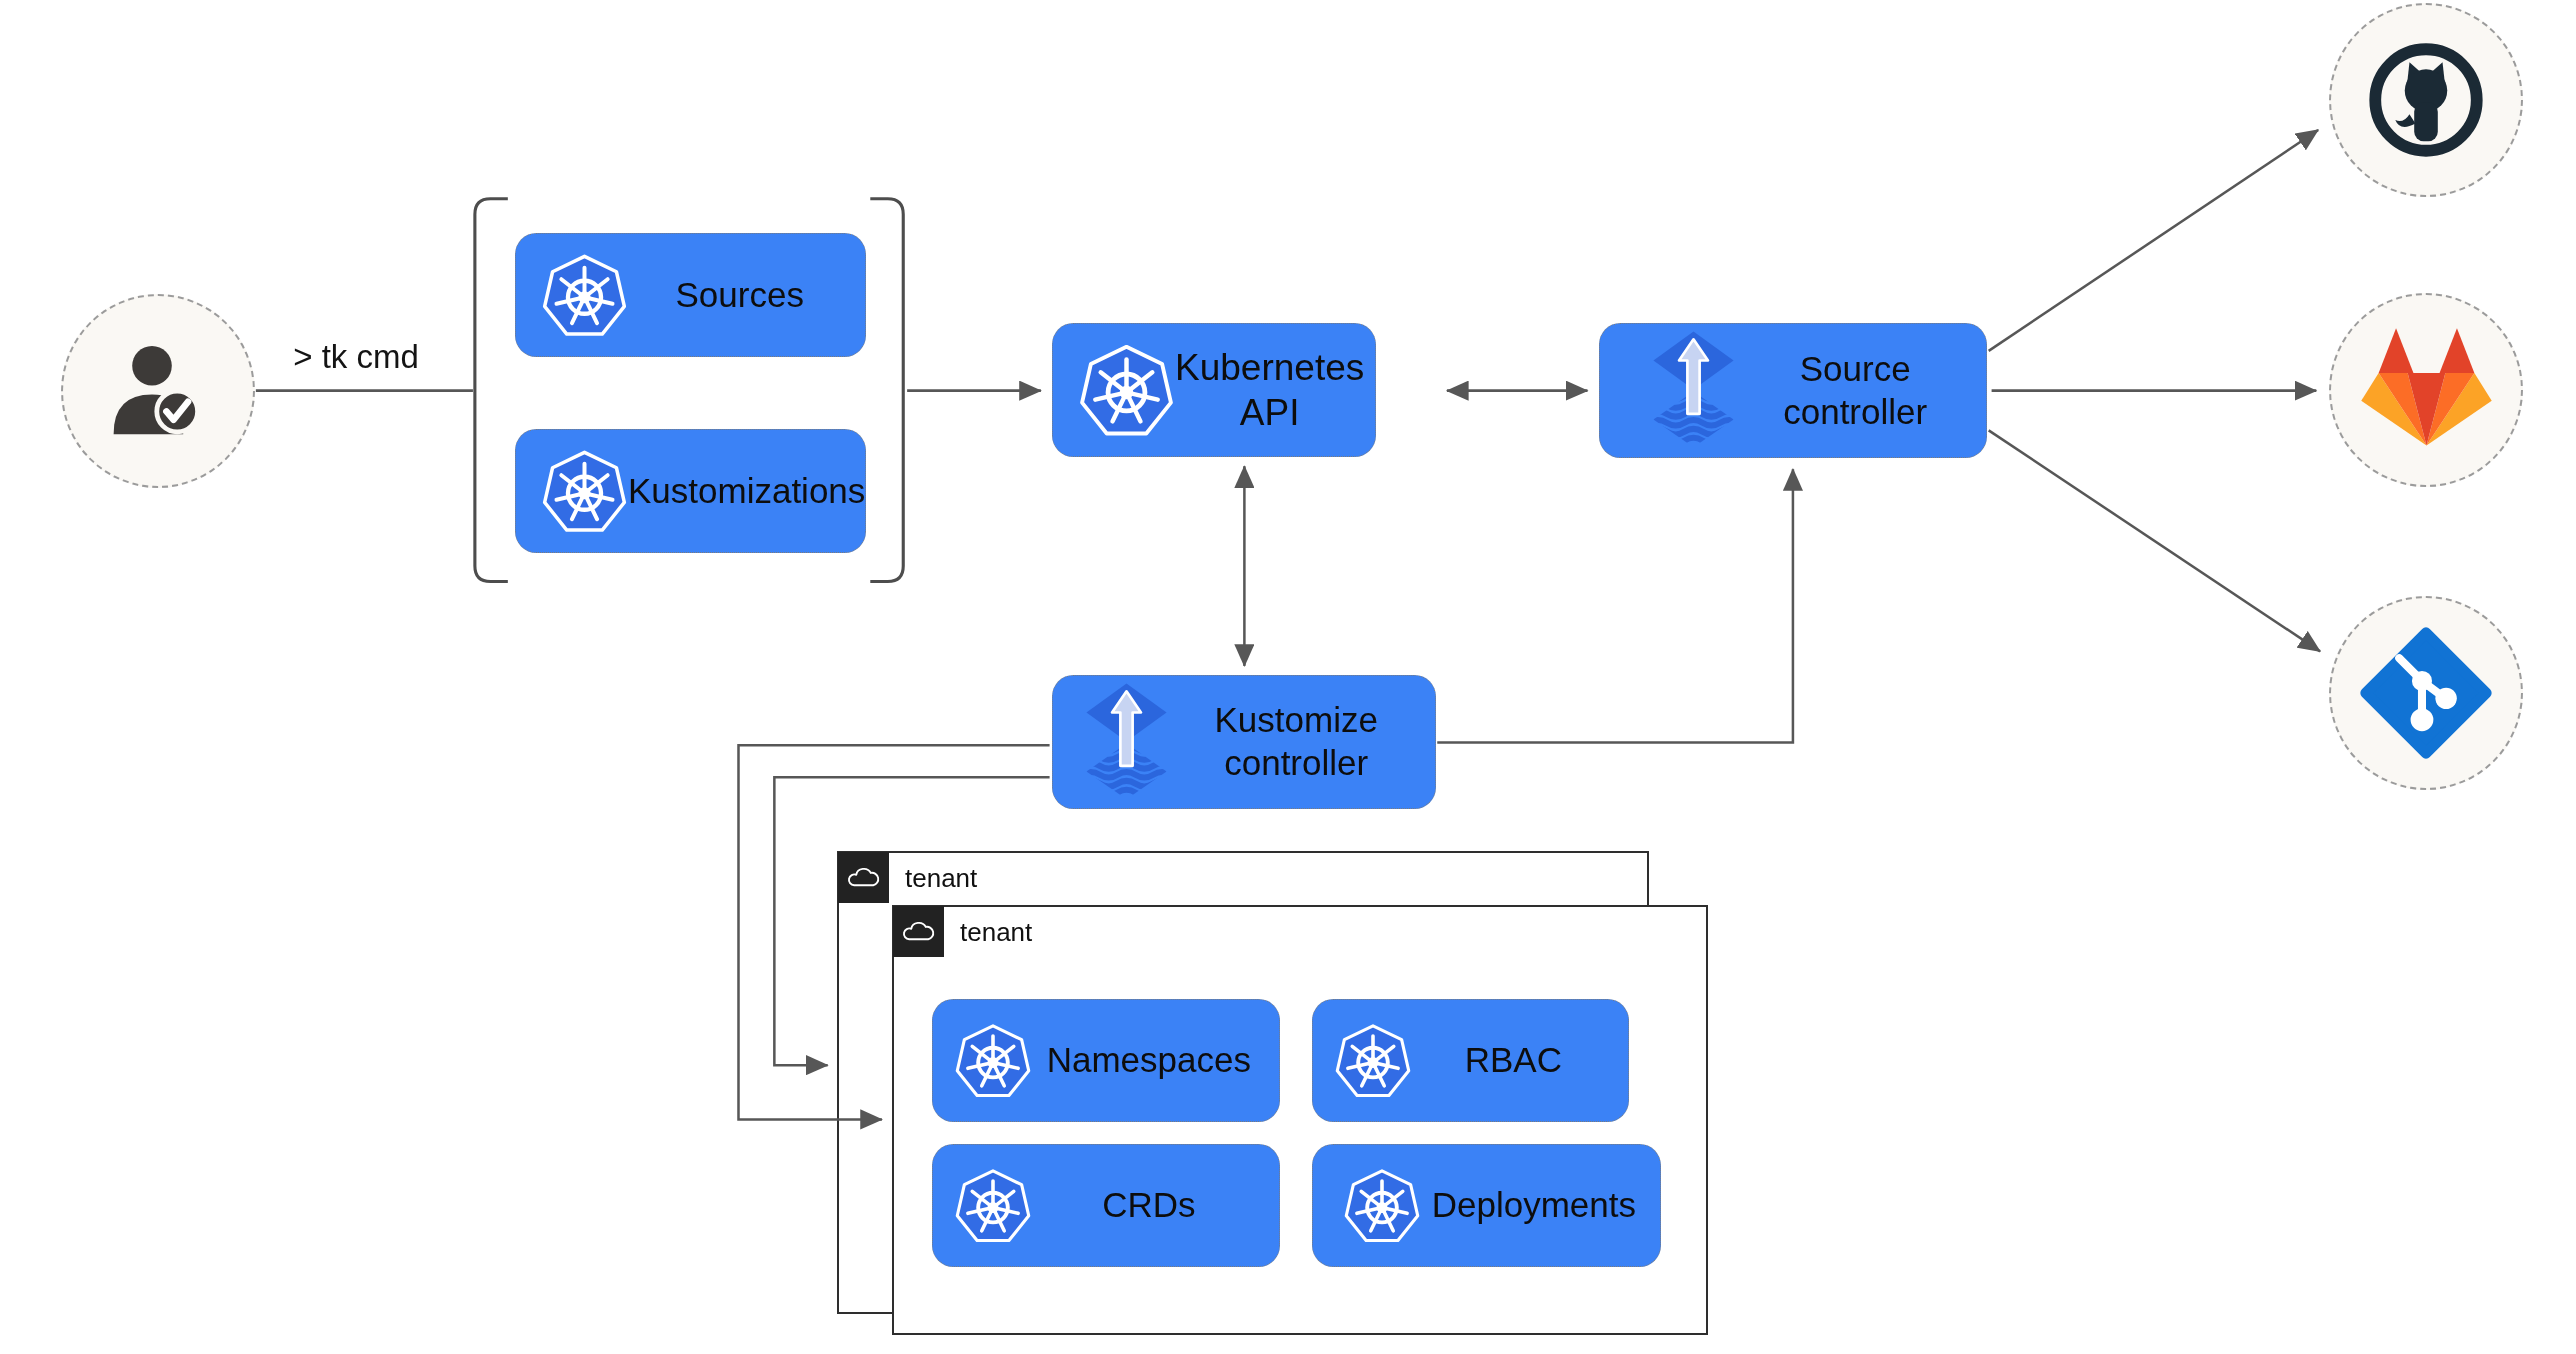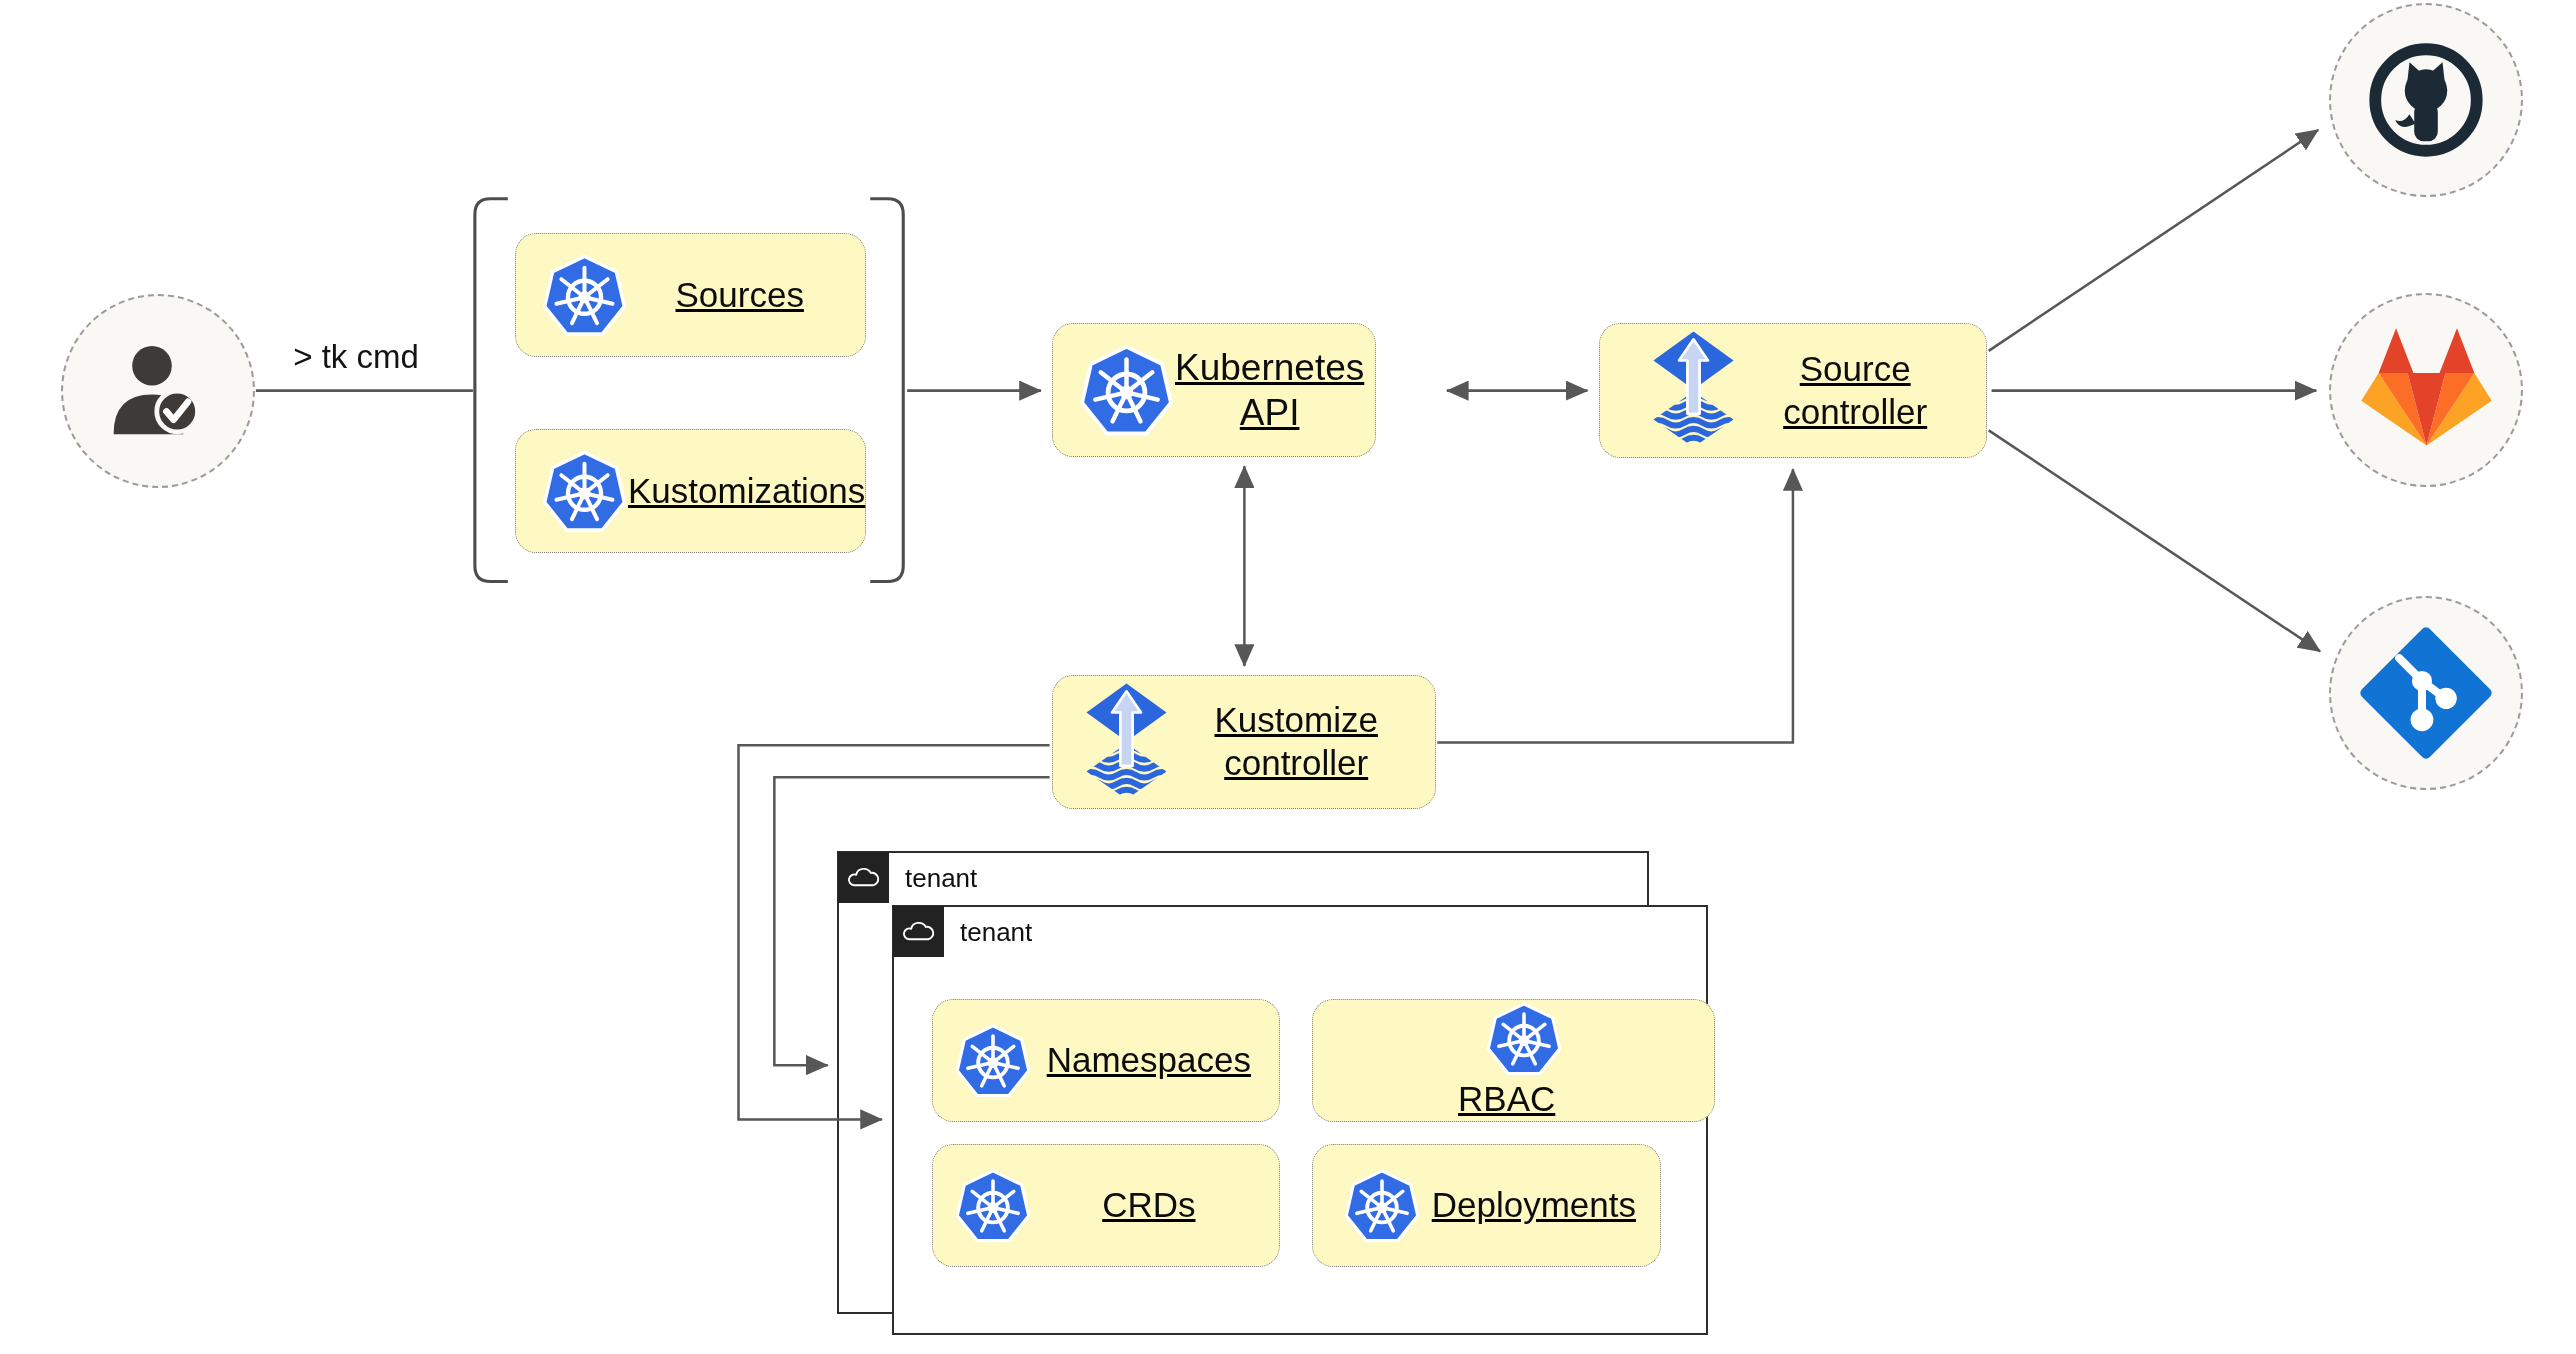--- a/index.html
+++ b/index.html
@@ -1,19 +1,19 @@
 <!DOCTYPE html>
 <html><head>
 <meta charset="utf-8">
 <style>
   html,body{margin:0;padding:0;width:2576px;height:1355px;background:#ffffff;overflow:hidden;
             font-family:"Liberation Sans",sans-serif;}
   
-  .node{position:absolute;background:#fef9c3;border:1.9px dotted #7c7c7c;border-radius:21.3px;
-        box-sizing:border-box;display:flex;align-items:center;z-index:3;text-decoration:underline;}
+  .node{position:absolute;background:#3b82f6;border:1.9px dotted #7c7c7c;border-radius:21.3px;
+        box-sizing:border-box;display:flex;align-items:center;z-index:3;}
   .node .icon{flex:0 0 auto;display:flex;align-items:center;justify-content:center;}
   .node .lbl{flex:1 1 auto;text-align:center;font-size:35px;color:#0d0d0d;padding-right:13.6px;line-height:1.22;}
   
   .circle{position:absolute;width:194px;height:194px;border-radius:50%;border:2.9px dashed #9b9b9b;
           background:#faf8f4;box-sizing:border-box;display:flex;align-items:center;justify-content:center;z-index:1;}
   
   .tenant{position:absolute;background:#ffffff;border:2.9px solid #2e2e2e;box-sizing:border-box;}
   .tenant .tab{position:absolute;left:-1px;top:-1px;width:51px;height:51px;background:#222222;
                display:flex;align-items:center;justify-content:center;}
   .tenant .tname{position:absolute;left:66px;top:0;height:51px;display:flex;align-items:center;
@@ -178,21 +178,21 @@
 
   <div class="node" style="left:38px;top:92px;width:348px;height:123px;">
     <span class="icon" style="margin-left:21.3px;">
       <svg width="78" height="78" viewBox="0 0 80 80">
           <use href="#sym-k8s"></use>
         </svg>
       </span>
     <span class="lbl">Namespaces</span>
   </div>
 
-  <div class="node" style="left:418px;top:92px;width:403px;height:123px;flex-direction:column;">
+  <div class="node" style="left:418px;top:92px;width:317px;height:123px;">
     <span class="icon" style="margin-left:21.3px;">
       <svg width="78" height="78" viewBox="0 0 80 80">
           <use href="#sym-k8s"></use>
         </svg>
       </span>
     <span class="lbl">RBAC</span>
   </div>
 
   <div class="node" style="left:38px;top:237px;width:348px;height:123px;">
     <span class="icon" style="margin-left:21.3px;">

